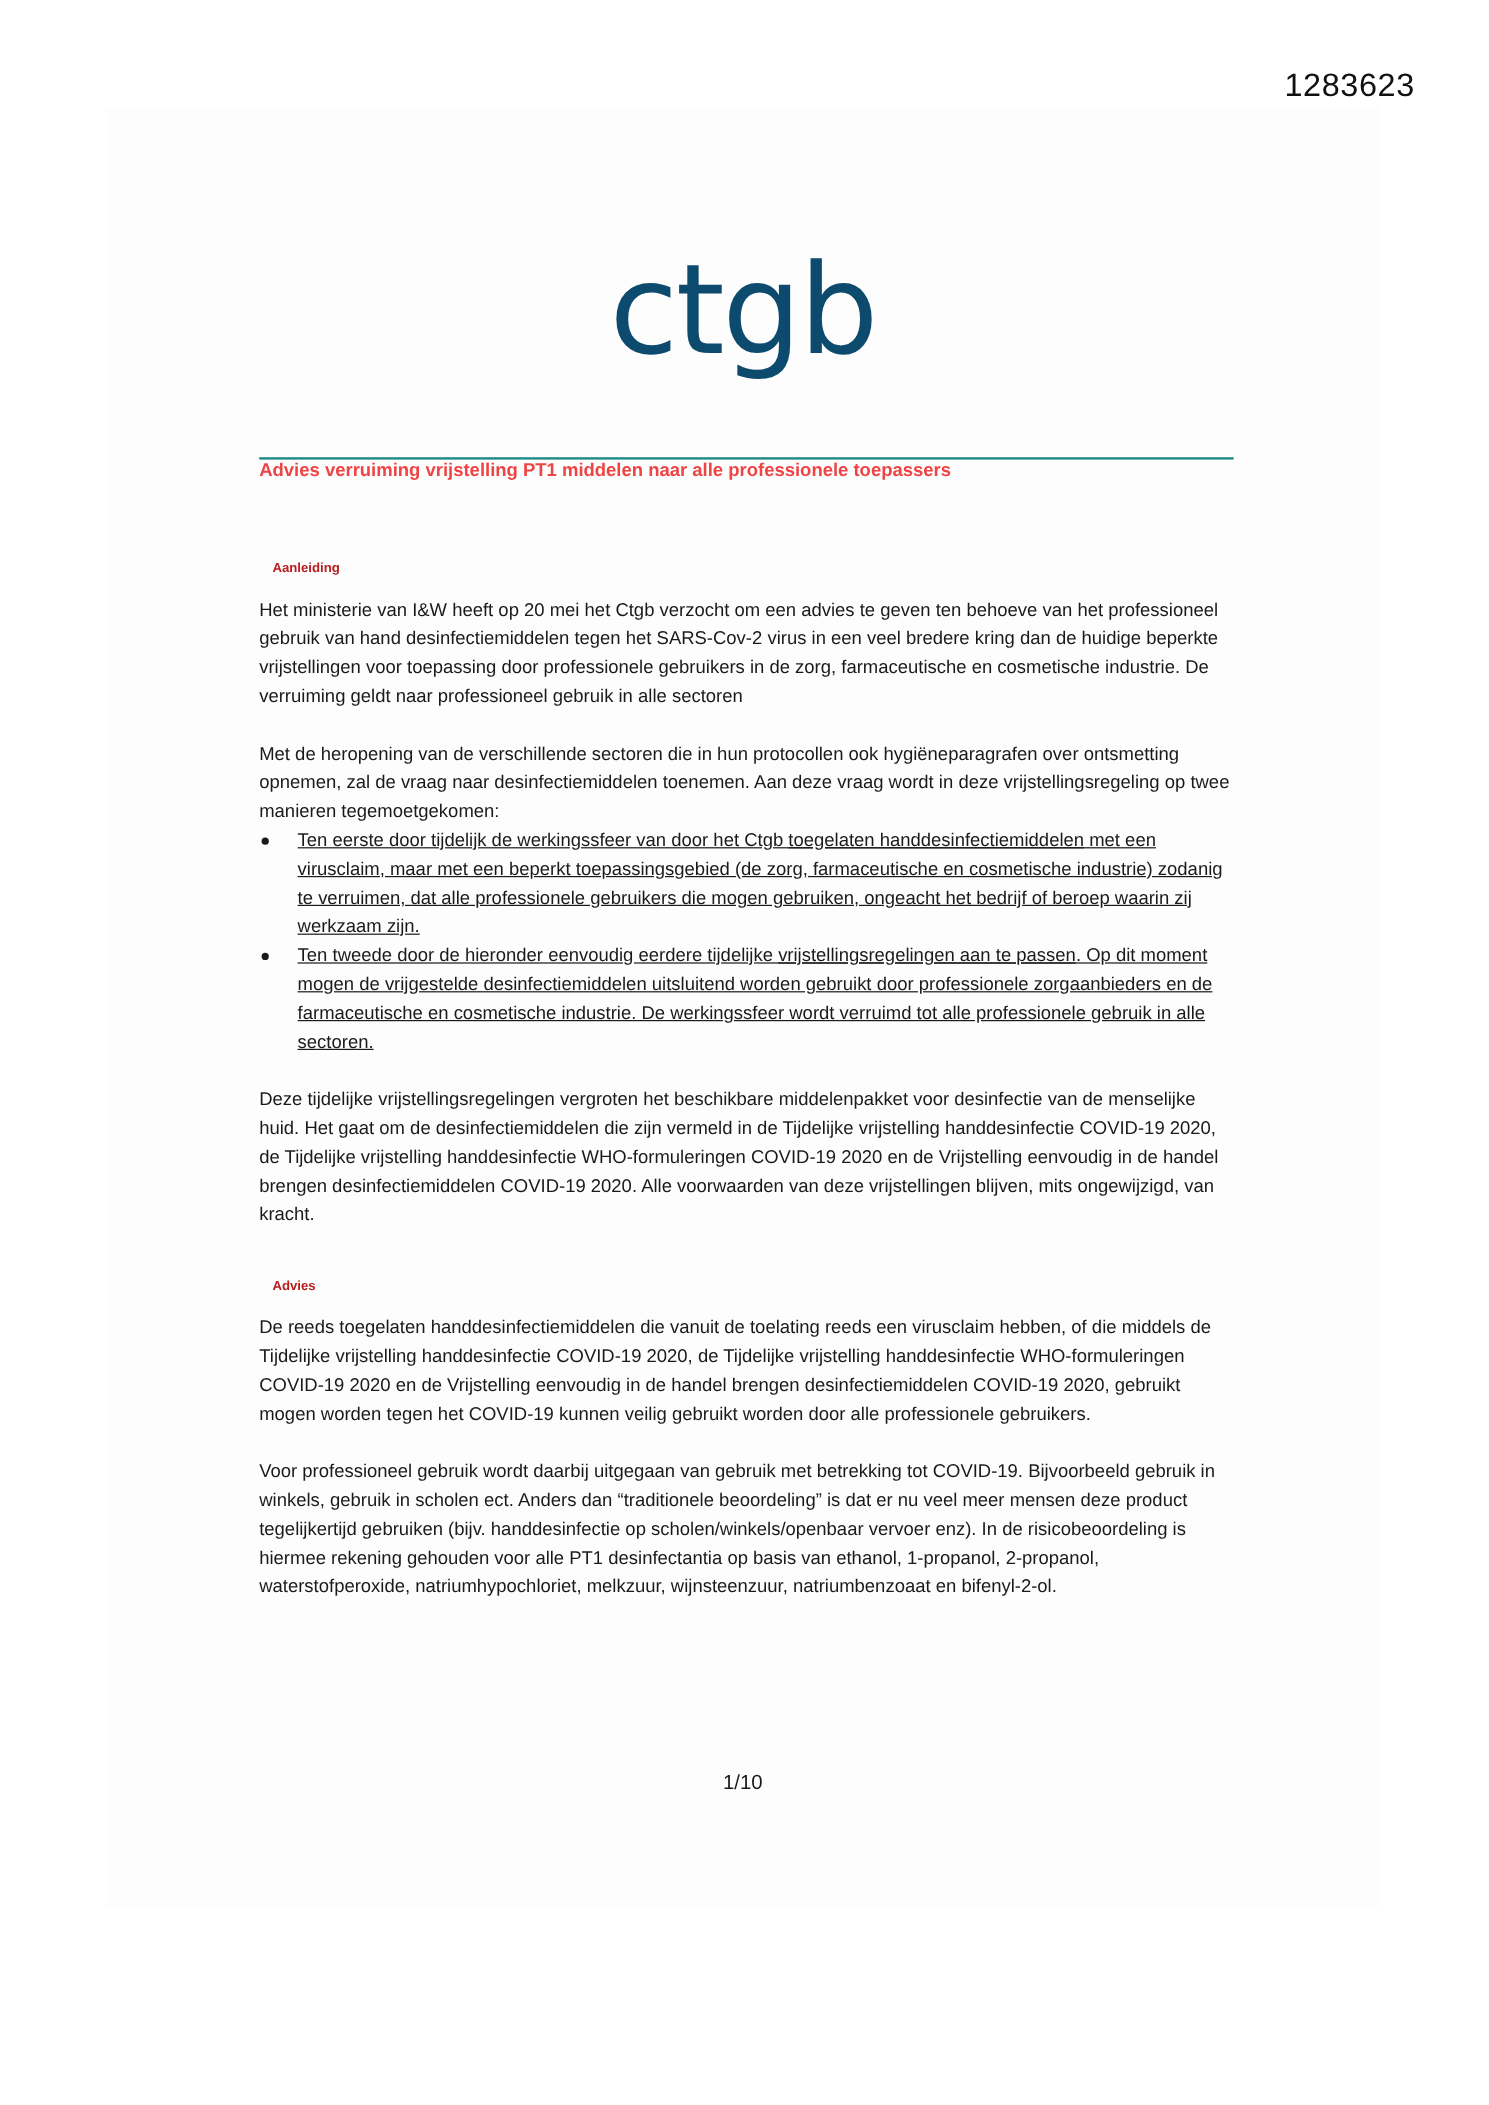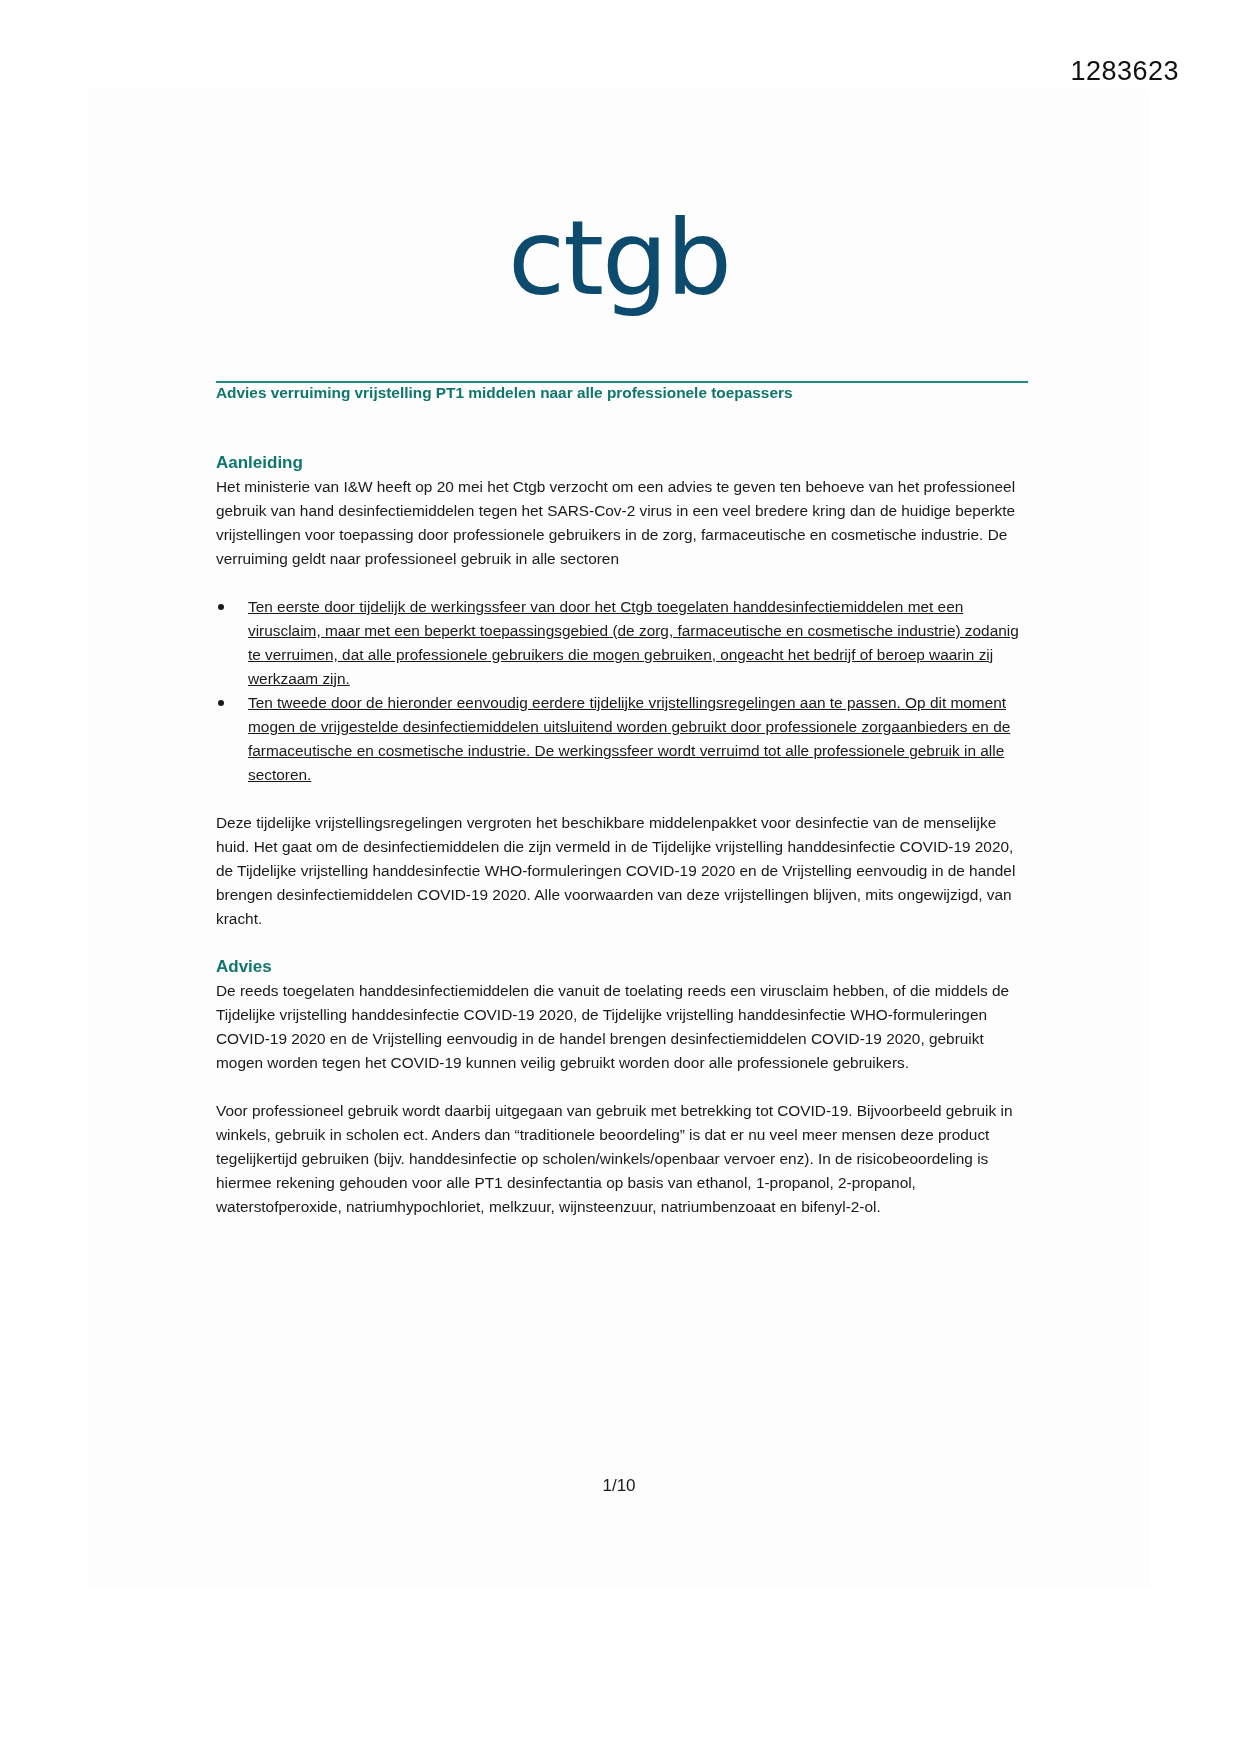--- a/index.html
+++ b/index.html
@@ -54,31 +54,31 @@
       line-height: 24px;
       color: #1a1a1a;
     }
     .title-rule {
       height: 2px;
       background: #1f8a85;
       width: 812px;
       margin: 0;
     }
     .doc-title {
-      color: #0f766e;
+      color: #ef4444;
       font-weight: bold;
       font-size: 15.4px;
       line-height: 20px;
       margin: 0 0 0 0;
     }
     .section-heading {
-      color: #0f766e;
+      color: #b91c1c;
       font-weight: bold;
-      font-size: 17px;
-      margin: 0;
+      font-size: 11px;
+      margin: 11px;
     }
     p {
       margin: 0;
     }
     .spacer-lg { height: 48px; }
     .spacer { height: 24px; }
     ul.bullets {
       list-style: none;
       margin: 0;
       padding: 0;
@@ -124,20 +124,21 @@
     <h1 class="doc-title">Advies verruiming vrijstelling PT1 middelen naar alle professionele toepassers</h1>
 
     <div class="spacer-lg"></div>
 
     <section>
       <h2 class="section-heading">Aanleiding</h2>
       <p>Het ministerie van I&amp;W heeft op 20 mei het Ctgb verzocht om een advies te geven ten behoeve van het professioneel gebruik van hand desinfectiemiddelen tegen het SARS-Cov-2 virus in een veel bredere kring dan de huidige beperkte vrijstellingen voor toepassing door professionele gebruikers in de zorg, farmaceutische en cosmetische industrie. De verruiming geldt naar professioneel gebruik in alle sectoren</p>
 
       <div class="spacer"></div>
 
+      <p>Met de heropening van de verschillende sectoren die in hun protocollen ook hygiëneparagrafen over ontsmetting opnemen, zal de vraag naar desinfectiemiddelen toenemen. Aan deze vraag wordt in deze vrijstellingsregeling op twee manieren tegemoetgekomen:</p>
 
       <ul class="bullets">
         <li>
           <span class="bullet-dot"></span>
           <span>Ten eerste door tijdelijk de werkingssfeer van door het Ctgb </span><span class="u">toegelaten handdesinfectiemiddelen</span><span> met een virusclaim, maar met een beperkt toepassingsgebied (de zorg, farmaceutische en cosmetische industrie) zodanig te verruimen, dat alle professionele gebruikers die mogen gebruiken, ongeacht het bedrijf of beroep waarin zij werkzaam zijn.</span>
         </li>
         <li>
           <span class="bullet-dot"></span>
           <span>Ten tweede door de hieronder eenvoudig eerdere tijdelijke </span><span class="u">vrijstellingsregelingen aan te passen</span><span>. Op dit moment mogen de vrijgestelde desinfectiemiddelen uitsluitend worden gebruikt door professionele zorgaanbieders en de farmaceutische en cosmetische industrie. De werkingssfeer wordt verruimd tot alle professionele gebruik in alle sectoren.</span>
         </li>

